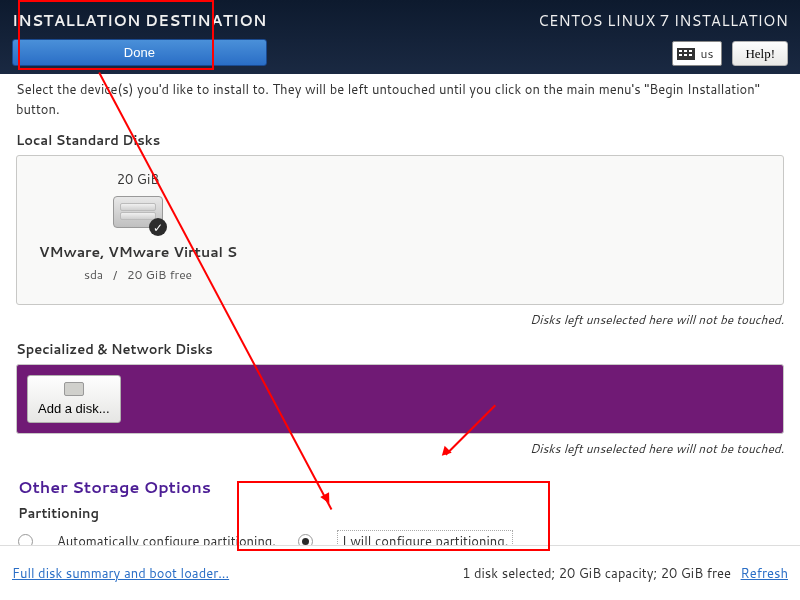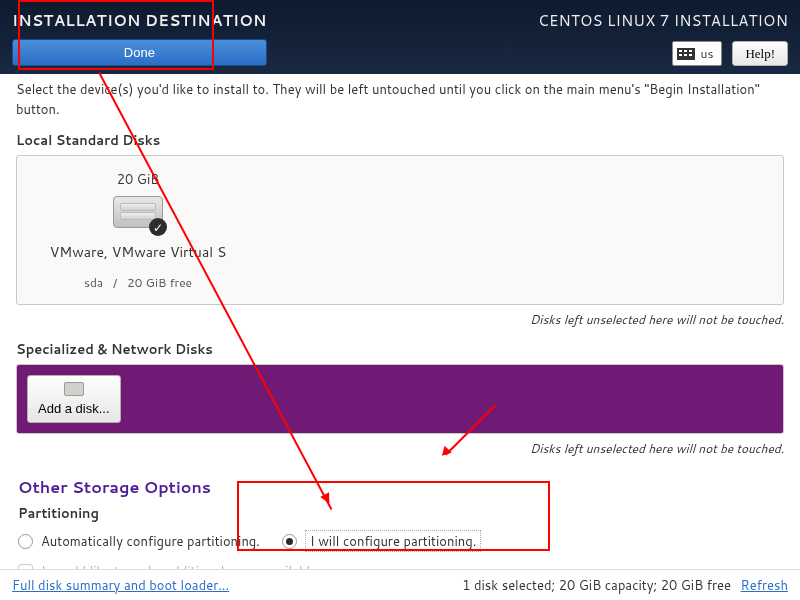--- a/index.html
+++ b/index.html
@@ -107,21 +107,21 @@
   background: linear-gradient(to bottom,#f0f0f0,#d0d0d0); border:1px solid #bbb; border-radius:2px;}
 .disk-icon::after { content:""; position:absolute; top:15px; left:6px; right:6px; height:6px;
   background: linear-gradient(to bottom,#f0f0f0,#d0d0d0); border:1px solid #bbb; border-radius:2px;}
 .disk-check {
   position: absolute; bottom: -2px; right: -4px;
   width: 18px; height: 18px; border-radius: 50%;
   background: #2c2c2c; color: #fff;
   display: flex; align-items: center; justify-content: center;
   font-size: 12px; font-weight: bold;
 }
-.disk-name { font-weight: 400; font-size: 14px; margin-bottom: 12px; }
+.disk-name { font-weight: 700; font-size: 14px; margin-bottom: 4px; }
 .disk-sub { font-size: 12px; color: #555; }
 .unselected-note {
   font-style: italic; font-size: 12px; color: #333;
   text-align: right; margin-top: 6px;
 }
 .spec-panel {
   border: 1px solid #c8c8c6; border-radius: 3px;
   padding: 10px; background: #701a75;
 }
 .add-disk-btn {
@@ -133,39 +133,39 @@
   display: inline-flex; flex-direction: column; align-items: center; gap: 5px;
   font-size: 13px;
 }
 .add-disk-icon {
   width: 20px; height: 14px; background: #d0d0cc;
   border: 1px solid #999; border-radius: 2px;
 }
 .storage-heading { font-size: 16px; font-weight: 600; margin: 18px 0 6px 2px; color: #4c1d95; }
 .part-label { font-weight: 600; font-size: 13px; margin: 4px 0 8px 2px; }
 .radio-row { display: flex; align-items: center; gap: 22px; padding-left: 2px; flex-wrap: wrap;}
-.radio-opt { display: inline-flex; align-items: center; gap: 8px; font-size: 13px; }
+.radio-opt { display: inline-flex; align-items: center; gap: 24px; font-size: 13px; }
 .radio {
   appearance: none; width: 15px; height: 15px;
   border: 1px solid #999; border-radius: 50%;
   position: relative; cursor: pointer; background: #fff;
 }
 .radio:checked::before {
   content:""; position:absolute; inset:3px; border-radius:50%; background:#2a2a2a;
 }
 .dotted-box { border: 1px dotted #aaa; padding: 1px 4px; }
 .check-row { margin-top: 10px; padding-left: 2px; display:flex; align-items:center; gap:8px; color:#b0b0b0; font-size:13px;}
 .check {
   appearance: none; width: 15px; height: 15px;
   border: 1px solid #ccc; border-radius: 3px; background: #fff;
 }
 .footer {
   position: absolute; bottom: 0; left: 0; right: 0;
   border-top: 1px solid #ddd;
-  padding: 6px 12px;
+  padding: 18px 12px;
   display: flex; justify-content: space-between; align-items: center;
   font-size: 13px; background: #fff;
 }
 .footer a { color: #2a6ec6; text-decoration: underline; cursor: pointer; }
 .footer-right { color: #333; }
 .refresh { color: #2a6ec6; text-decoration: underline; margin-left: 6px; }
 
 
 .ann-box { position: absolute; border: 2px solid #f00; pointer-events: none; }
 #ann-done { left: 18px; top: 0px; width: 196px; height: 70px; }

